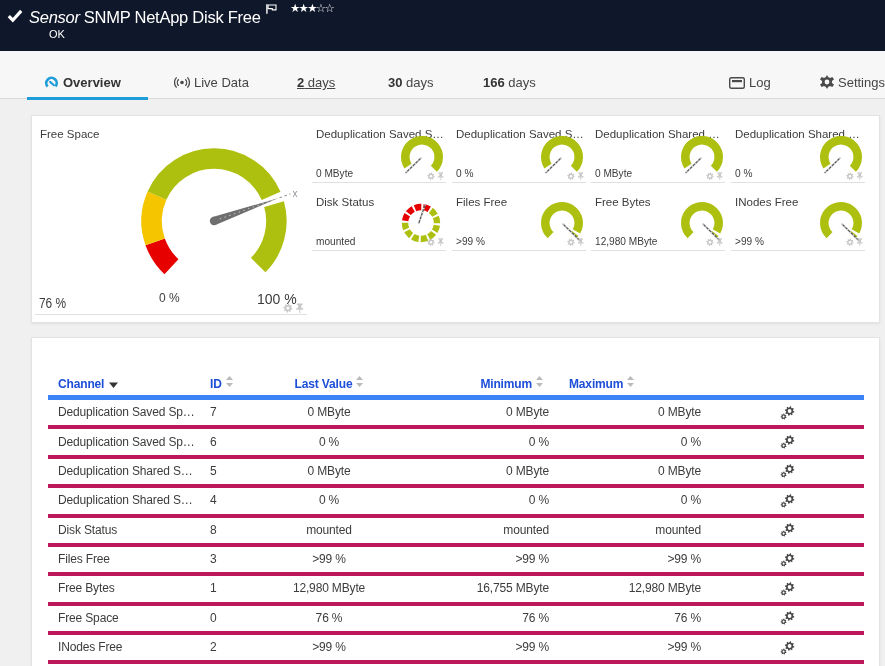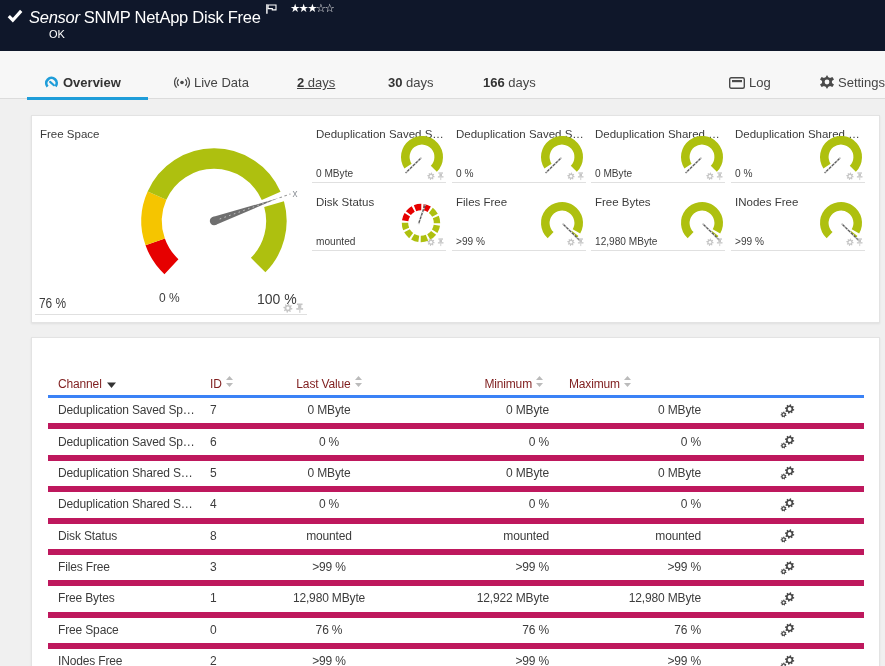--- a/index.html
+++ b/index.html
@@ -23,22 +23,22 @@
 .panel{position:absolute;background:#fff;border:1px solid #e3e3e3;box-shadow:0 1px 2px rgba(0,0,0,0.07);}
 #panel1{left:31px;top:115px;width:847px;height:206px;}
 #panel2{left:31px;top:337px;width:847px;height:340px;}
 .cellline{position:absolute;height:1px;background:#e0e0e0;}
 .t13{position:absolute;font-size:11.5px;color:#3c3c3c;white-space:nowrap;}
 .val{position:absolute;font-size:11.5px;color:#3c3c3c;white-space:nowrap;transform:scaleX(0.88);transform-origin:0 50%;}
 .icpair{position:absolute;}
 .icpair svg{display:block;}
 
 table.chan{position:absolute;left:48px;top:337px;width:816px;border-collapse:collapse;table-layout:fixed;font-size:12px;color:#3c3c3c;letter-spacing:-0.15px;}
-table.chan th{font-weight:normal;text-align:left;padding:0 10px 4px 10px;height:54px;vertical-align:bottom;border-bottom:3px solid #3b82f6;color:#7f1d1d;}
-table.chan td{padding:5.2px 10px;border-bottom:6px solid #be185d;height:15px;line-height:15px;white-space:nowrap;overflow:hidden;}
+table.chan th{font-weight:bold;text-align:left;padding:0 10px 4px 10px;height:54px;vertical-align:bottom;border-bottom:5px solid #3b82f6;color:#1d4ed8;}
+table.chan td{padding:5.2px 10px;border-bottom:4px solid #be185d;height:15px;line-height:15px;white-space:nowrap;overflow:hidden;}
 .sorticons{display:inline-block;vertical-align:1px;margin-left:4px;}
 table.chan td svg{display:block;margin:0 auto;}
 </style>
 </head>
 <body>
 <div class="page">
 
   <div class="hdr">
     <svg class="abs" style="left:7px;top:9px" width="16" height="14" viewBox="0 0 16 14">
         <path d="M1.8 7.2 L5.8 11.2 L14.2 1.9" stroke="#fff" stroke-width="3.2" fill="none"></path>
@@ -419,21 +419,21 @@
                 <polygon points="6.53,11.24 6.26,12.00 5.33,11.95 4.91,12.37 4.93,13.29 4.17,13.55 3.62,12.80 3.04,12.73 2.33,13.32 1.65,12.88 1.89,11.99 1.59,11.48 0.68,11.30 0.60,10.50 1.45,10.13 1.65,9.58 1.24,8.75 1.81,8.19 2.63,8.63 3.19,8.44 3.57,7.60 4.37,7.70 4.53,8.61 5.03,8.93 5.93,8.71 6.35,9.39 5.74,10.09 5.80,10.68"></polygon>
                 <circle cx="3.6" cy="10.6" r="1.05" fill="#fff"></circle>
               </g>
             </svg>
           </td>
         </tr>
 <tr>
           <td>Free Bytes</td>
           <td>1</td>
           <td style="text-align:center;">12,980 MByte</td>
-          <td style="text-align:right;">12,922 MByte</td>
+          <td style="text-align:right;">16,755 MByte</td>
           <td style="text-align:right;">12,980 MByte</td>
           <td style="text-align:center;">
             <svg width="15" height="14" viewBox="0 0 15 14">
               <g fill="#474747">
                 <polygon points="14.28,5.43 14.05,6.51 12.70,6.63 12.23,7.31 12.61,8.61 11.68,9.22 10.64,8.34 9.83,8.49 9.17,9.68 8.09,9.45 7.97,8.10 7.29,7.63 5.99,8.01 5.38,7.08 6.26,6.04 6.11,5.23 4.92,4.57 5.15,3.49 6.50,3.37 6.97,2.69 6.59,1.39 7.52,0.78 8.56,1.66 9.37,1.51 10.03,0.32 11.11,0.55 11.23,1.90 11.91,2.37 13.21,1.99 13.82,2.92 12.94,3.96 13.09,4.77"></polygon>
                 <circle cx="9.6" cy="5" r="1.9" fill="#fff"></circle>
                 <polygon points="6.53,11.24 6.26,12.00 5.33,11.95 4.91,12.37 4.93,13.29 4.17,13.55 3.62,12.80 3.04,12.73 2.33,13.32 1.65,12.88 1.89,11.99 1.59,11.48 0.68,11.30 0.60,10.50 1.45,10.13 1.65,9.58 1.24,8.75 1.81,8.19 2.63,8.63 3.19,8.44 3.57,7.60 4.37,7.70 4.53,8.61 5.03,8.93 5.93,8.71 6.35,9.39 5.74,10.09 5.80,10.68"></polygon>
                 <circle cx="3.6" cy="10.6" r="1.05" fill="#fff"></circle>
               </g>
             </svg>

